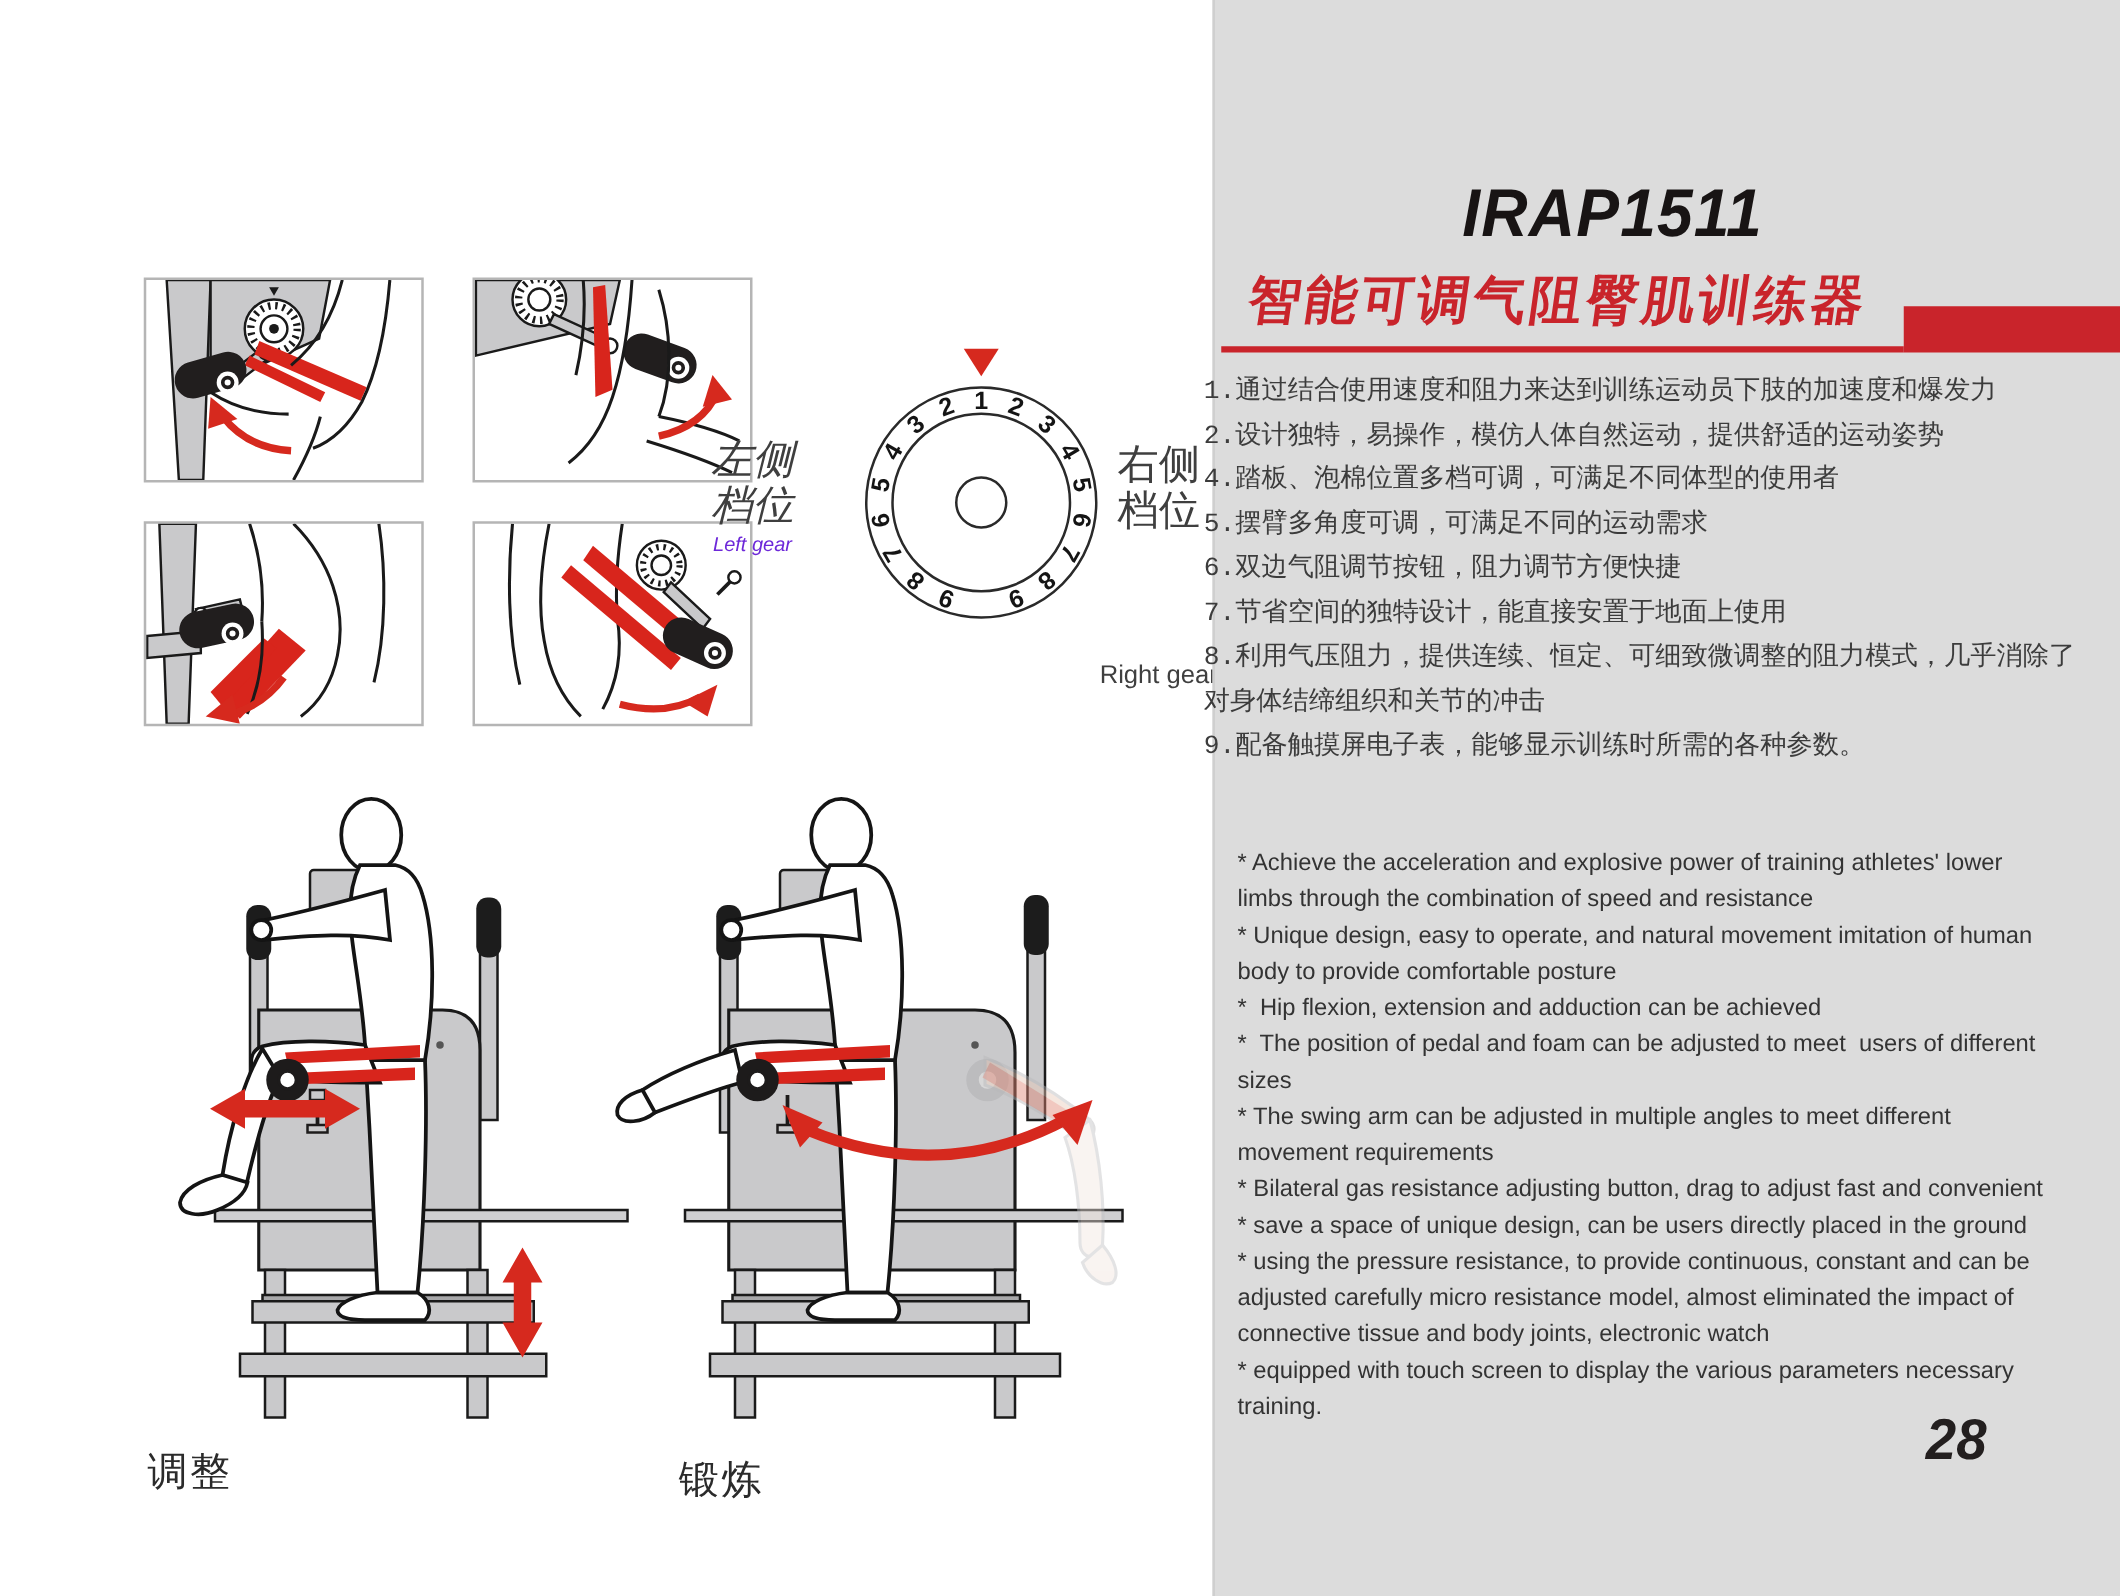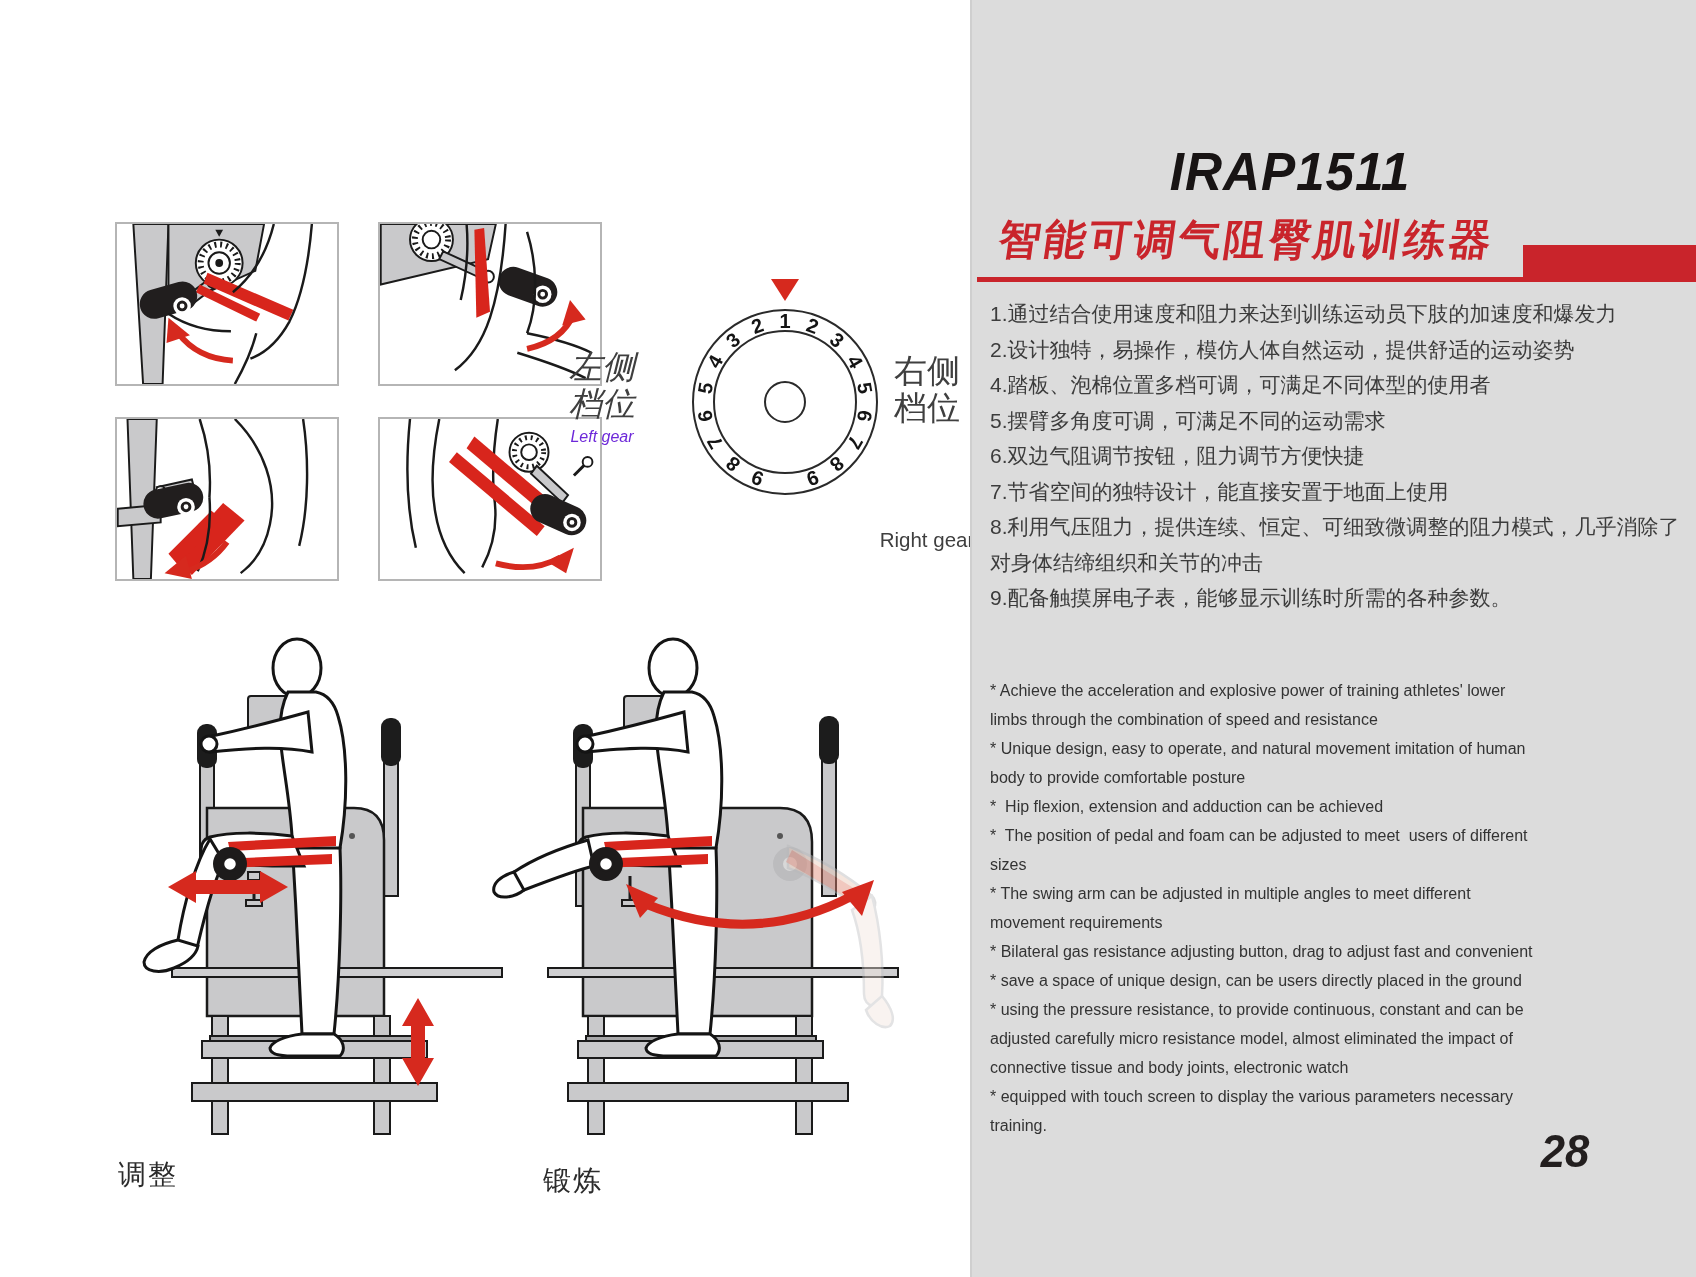--- a/index.html
+++ b/index.html
@@ -9,45 +9,45 @@
   .right-panel{position:absolute;left:970px;top:0;width:726px;height:1277px;
                background:#dcdcdc;border-left:2px solid #cfcfcf;}
   .model{position:absolute;left:1000px;top:140px;width:580px;margin:0;text-align:center;
          font-size:54px;font-weight:bold;font-style:italic;letter-spacing:1px;color:#181414;
          transform:scaleX(.95);}
   .subtitle{position:absolute;left:999px;top:212px;margin:0;width:560px;white-space:pre;
             font-size:42px;font-weight:bold;color:#c9242b;letter-spacing:3px;
             transform:skewX(-8deg);}
   .red-underline{position:absolute;left:977px;top:277px;width:546px;height:5px;background:#c9242b;}
   .red-block{position:absolute;left:1523px;top:245px;width:173px;height:37px;background:#c9242b;}
-  .cn-list{position:absolute;left:990px;top:296px;width:660px;}
+  .cn-list{position:absolute;left:963px;top:296px;width:660px;font-family:Liberation Mono, monospace;}
   .cn-line{height:35.5px;line-height:35.5px;font-size:21px;color:#3c3c3c;white-space:pre;}
   .en-list{position:absolute;left:990px;top:676px;width:680px;}
-  .en-line{height:29px;line-height:29px;font-size:16px;color:#333;white-space:pre;}
+  .en-line{height:29px;line-height:29px;font-size:19px;color:#333;white-space:pre;}
   .page-num{position:absolute;left:1505px;top:1124px;width:120px;margin:0;text-align:center;
             font-size:46px;font-weight:bold;font-style:italic;color:#231f1f;transform:scaleX(.95);}
   
   .thumb{position:absolute;width:224px;height:164px;background:#fff;border:2px solid #b5b5b5;box-sizing:border-box;}
   .thumb svg{display:block;width:100%;height:100%;}
   .t1{left:115px;top:222px;} .t2{left:378px;top:222px;}
   .t3{left:115px;top:417px;} .t4{left:378px;top:417px;}
   .dial-wrap{position:absolute;left:615px;top:237px;width:340px;height:320px;}
   .dial-wrap svg{display:block;width:100%;height:100%;}
   .dial-num{font-family:"Liberation Sans",sans-serif;font-weight:bold;font-size:20px;fill:#141414;
             text-anchor:middle;dominant-baseline:central;}
   .gear-label{position:absolute;width:110px;text-align:center;font-size:33px;line-height:37px;color:#3f3f3f;}
   .gear-left{left:547px;top:348px;font-style:italic;} .gear-right{left:872px;top:352px;}
   .gear-en{font-size:16px;line-height:24px;color:#6d28d9;margin-top:3px;}
   .right-gear-en{position:absolute;left:872px;top:528px;width:110px;text-align:center;
                  font-size:20.5px;color:#3f3f3f;}
   .machine{position:absolute;}
   .machine svg{display:block;width:100%;height:100%;}
   .m1{left:112px;top:596px;width:400px;height:580px;}
   .m2{left:488px;top:596px;width:430px;height:580px;}
-  .caption{position:absolute;font-size:28px;color:#2b2b2b;letter-spacing:2px;}
+  .caption{position:absolute;font-size:32px;color:#2b2b2b;letter-spacing:2px;}
   .cap-adjust{left:118px;top:1156px;} .cap-exercise{left:543px;top:1162px;}
 </style>
 </head>
 <body>
 
 <div class="page">
 
   <div>
 
     <div class="thumb t1">

